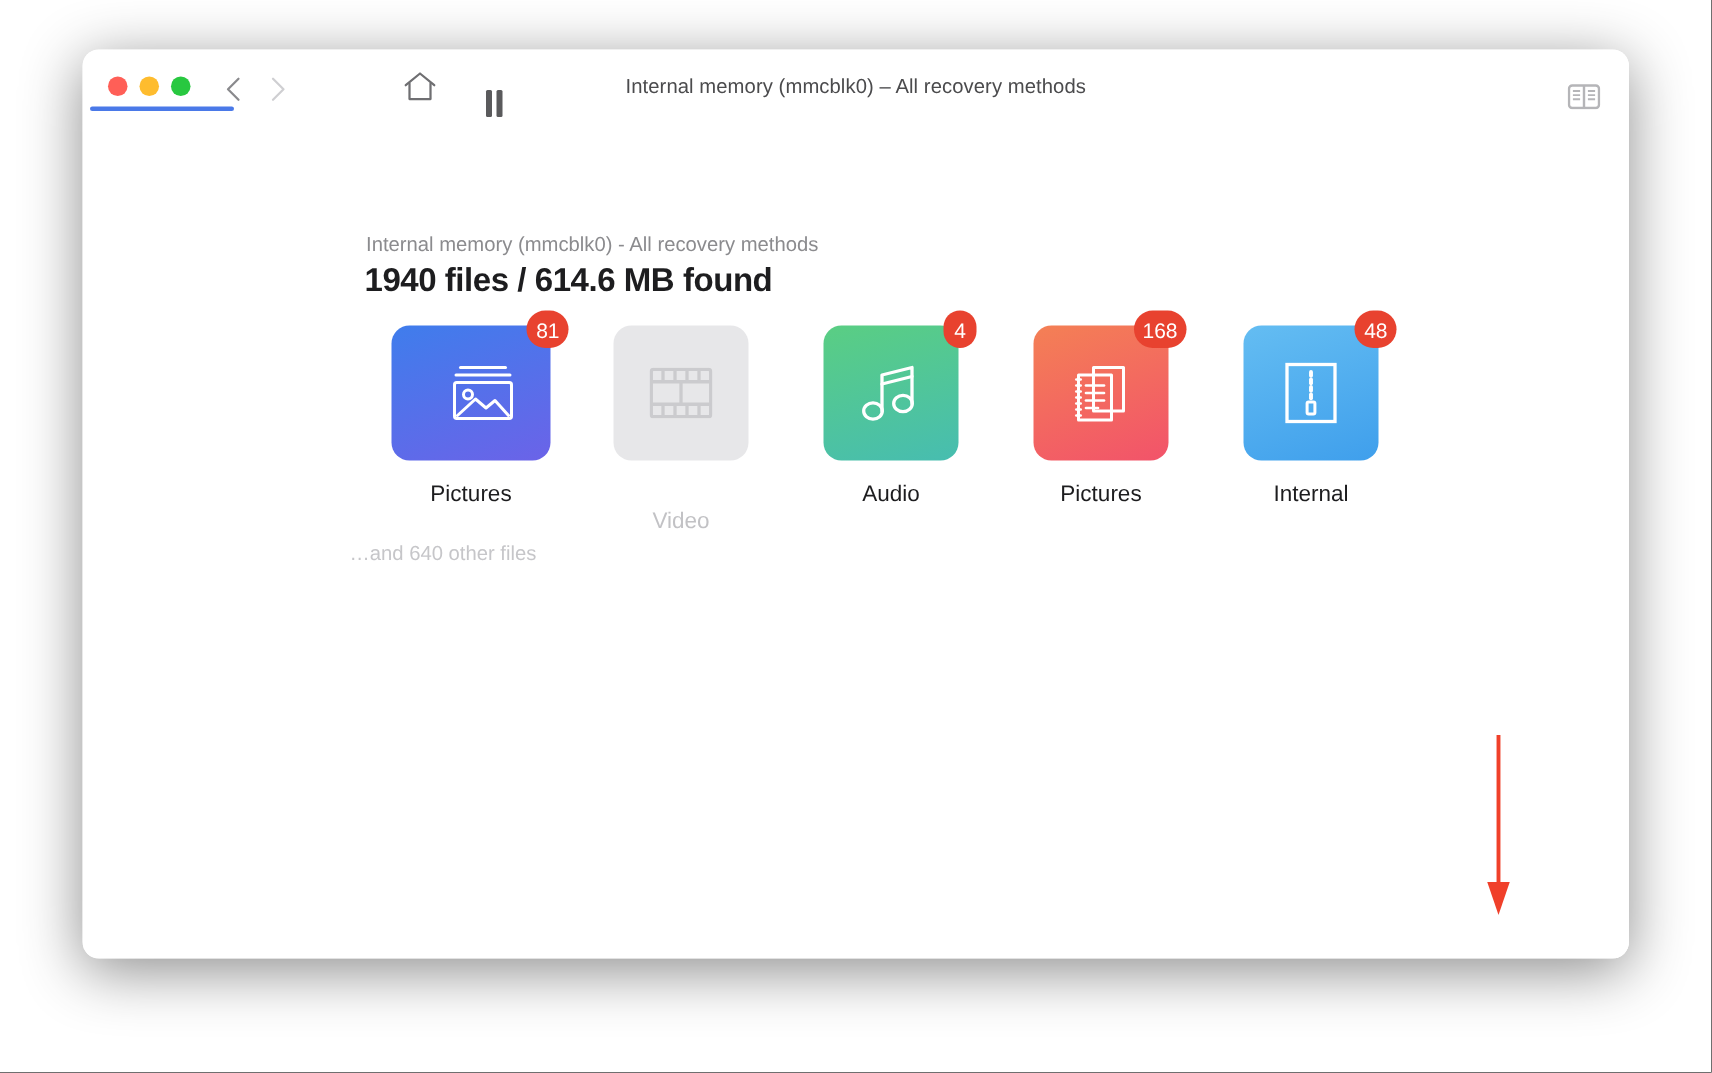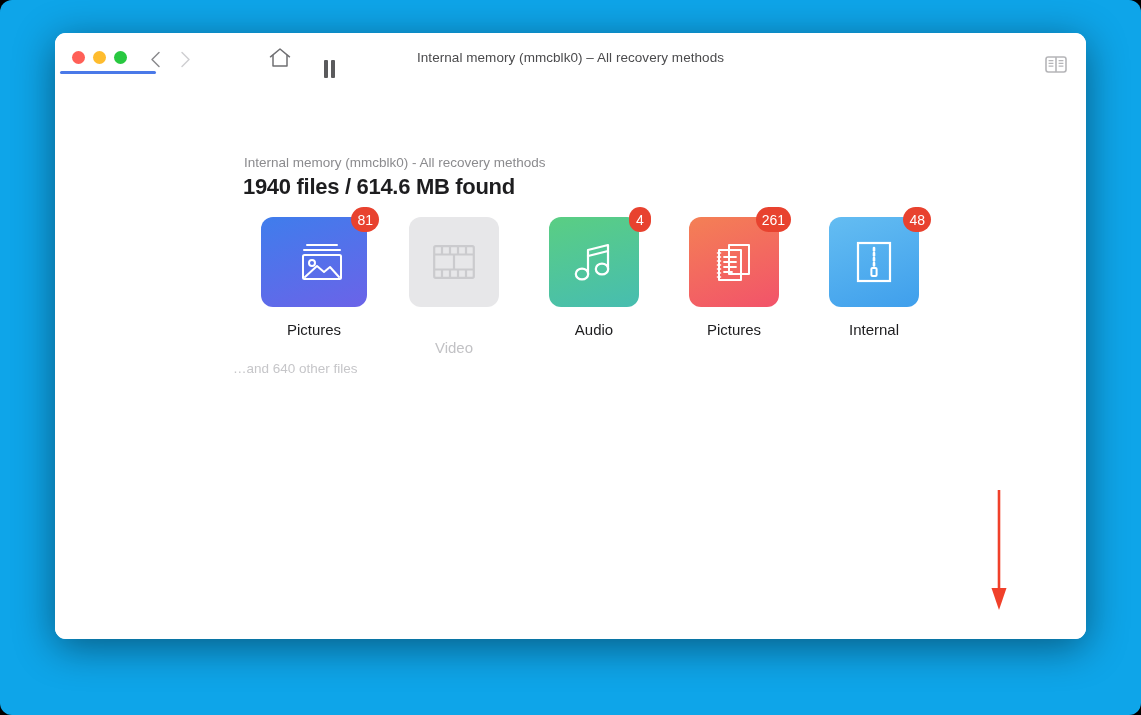--- a/index.html
+++ b/index.html
@@ -10,22 +10,21 @@
     height: 715px;
     overflow: hidden;
     font-family: "Liberation Sans", sans-serif;
     -webkit-font-smoothing: antialiased;
   }
 
   .screen {
     position: relative;
     width: 1141px;
     height: 715px;
-    background: #0ea5e9;
-    border-radius: 12px;
+    background: #ffffff;
   }
 
   
   .window {
     position: absolute;
     left: 55px;
     top: 33px;
     width: 1031px;
     height: 606px;
     background: #ffffff;
@@ -367,21 +366,21 @@
               <line x1="12" y1="26" x2="24" y2="26" stroke="#ffffff" stroke-width="1.8" stroke-linecap="round"></line>
               <line x1="12" y1="31" x2="20" y2="31" stroke="#ffffff" stroke-width="1.8" stroke-linecap="round"></line>
               <line x1="5.5" y1="12" x2="8.5" y2="12" stroke="#ffffff" stroke-width="1.6" stroke-linecap="round"></line>
               <line x1="5.5" y1="16" x2="8.5" y2="16" stroke="#ffffff" stroke-width="1.6" stroke-linecap="round"></line>
               <line x1="5.5" y1="20" x2="8.5" y2="20" stroke="#ffffff" stroke-width="1.6" stroke-linecap="round"></line>
               <line x1="5.5" y1="24" x2="8.5" y2="24" stroke="#ffffff" stroke-width="1.6" stroke-linecap="round"></line>
               <line x1="5.5" y1="28" x2="8.5" y2="28" stroke="#ffffff" stroke-width="1.6" stroke-linecap="round"></line>
               <line x1="5.5" y1="32" x2="8.5" y2="32" stroke="#ffffff" stroke-width="1.6" stroke-linecap="round"></line>
               <line x1="5.5" y1="36" x2="8.5" y2="36" stroke="#ffffff" stroke-width="1.6" stroke-linecap="round"></line>
             </svg>
-            <div class="badge">261</div>
+            <div class="badge">168</div>
           </div>
           <div class="tile-label">Pictures</div>
         </div>
 
         <div class="tile">
           <div class="tile-box archives">
             <svg width="38" height="42" viewBox="0 0 38 42">
               <rect x="3" y="2" width="32" height="38" fill="none" stroke="#ffffff" stroke-width="2.2"></rect>
               <line x1="19" y1="7" x2="19" y2="9.5" stroke="#ffffff" stroke-width="2.6" stroke-linecap="round"></line>
               <line x1="19" y1="12" x2="19" y2="14.5" stroke="#ffffff" stroke-width="2.6" stroke-linecap="round"></line>

